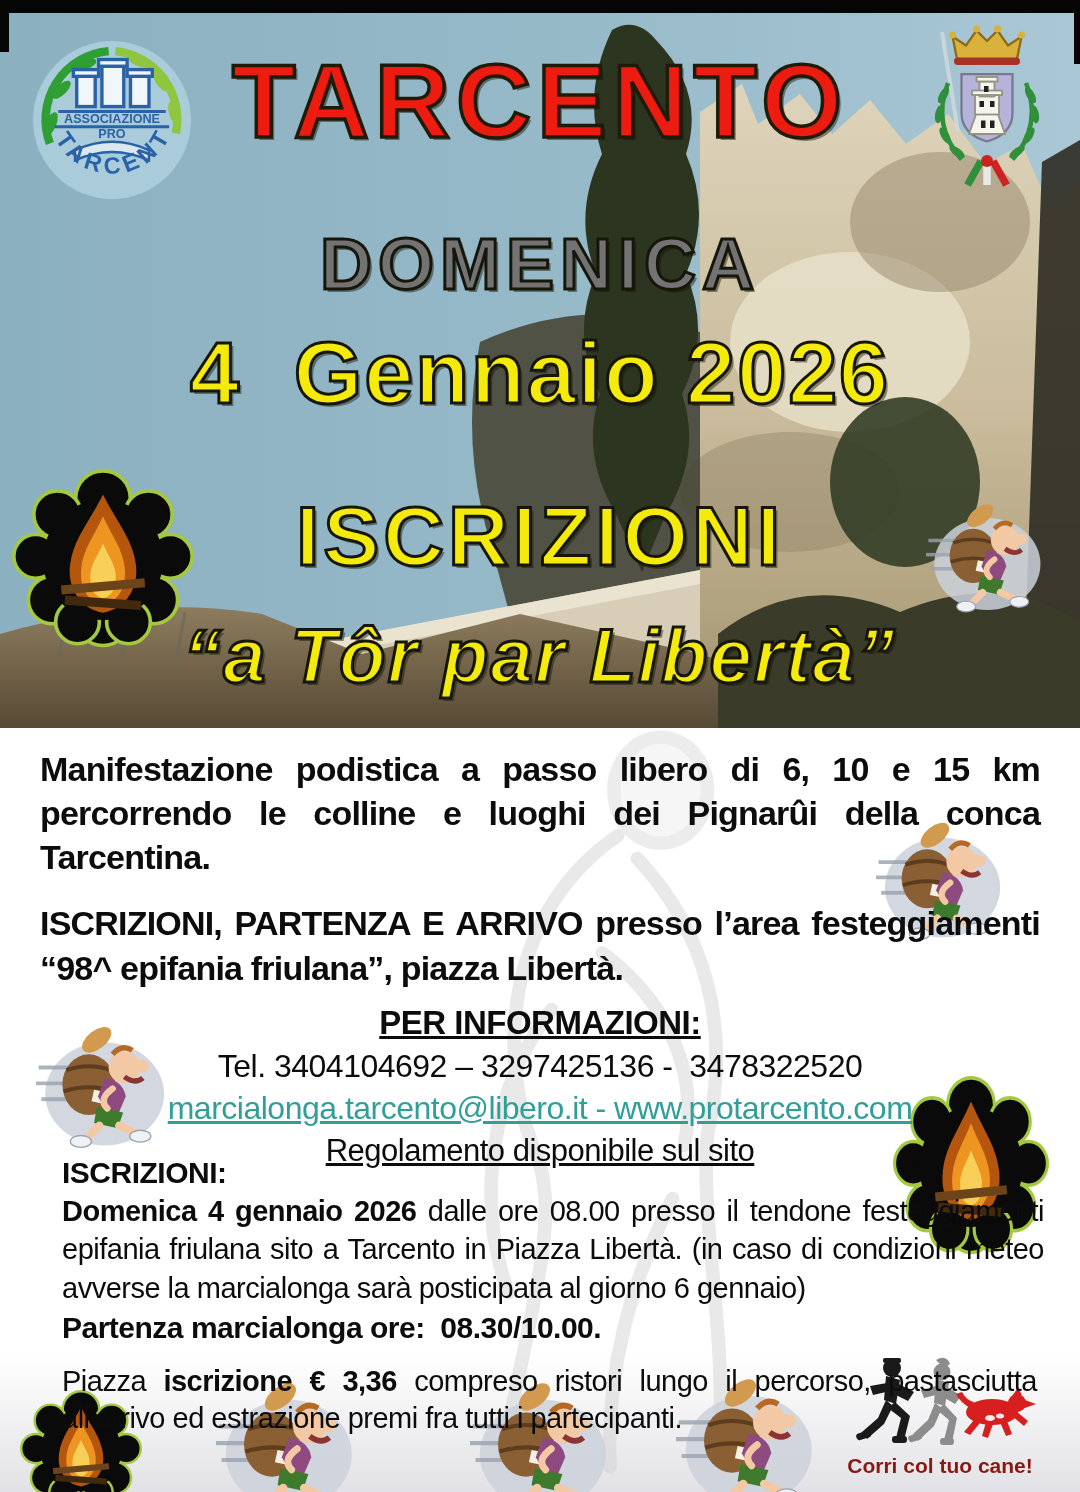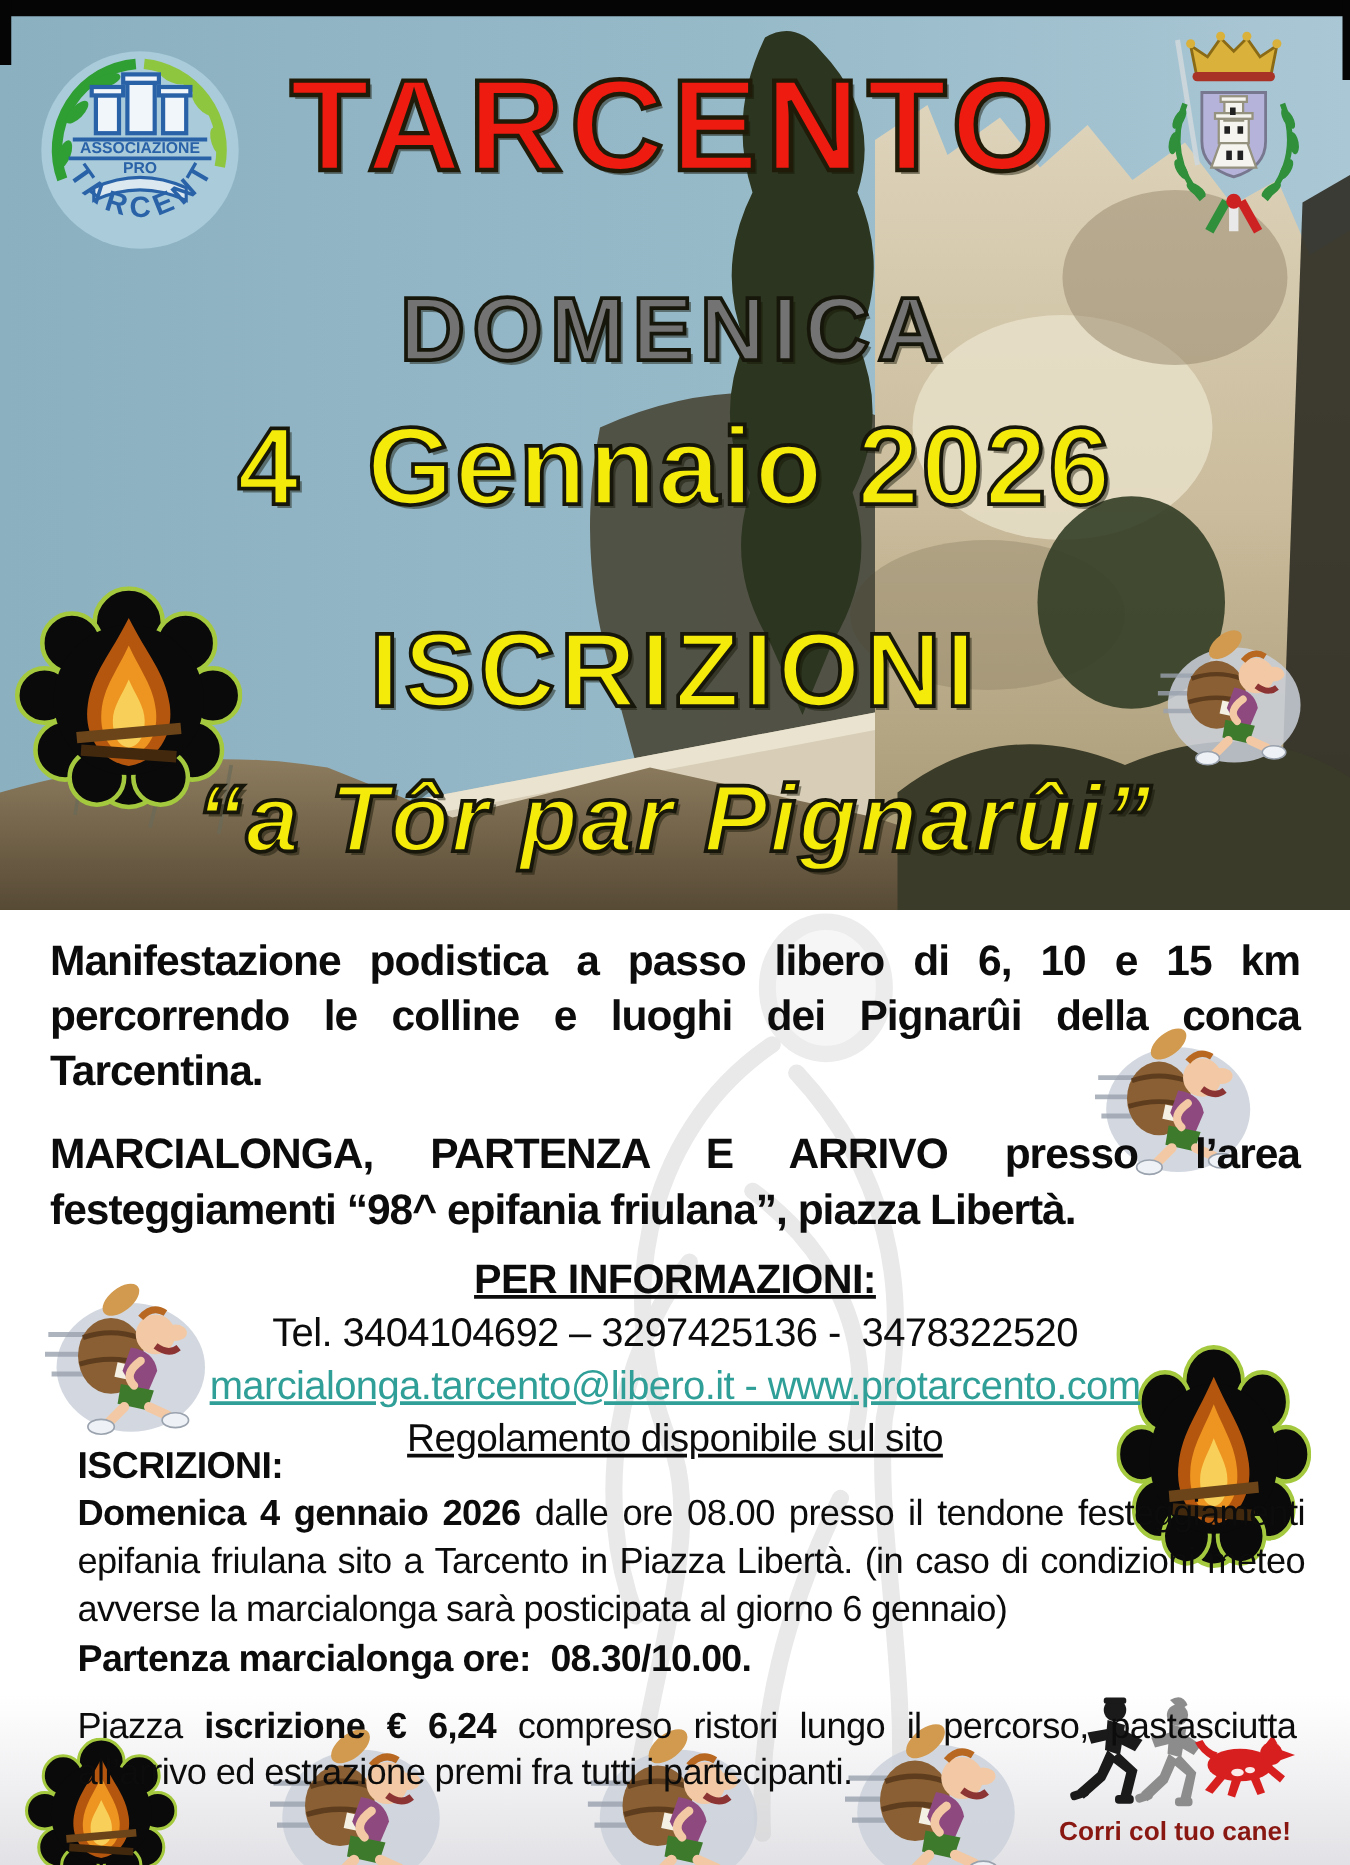--- a/index.html
+++ b/index.html
@@ -258,21 +258,21 @@
           <line x1="175" y1="655" x2="185" y2="600"></line>
       </g>
       <line x1="942" y1="20" x2="958" y2="120" stroke="#cfd8dc" stroke-width="4" opacity=".9"></line>
     </svg>
   </div>
 
   <div class="headline t-tarcento outl">TARCENTO</div>
   <div class="headline t-domenica outl">DOMENICA</div>
   <div class="headline t-date outl">4  Gennaio 2026</div>
   <div class="headline t-marcia outl">ISCRIZIONI</div>
-  <div class="headline t-sub outl">“a Tôr par Pignarûi”</div>
+  <div class="headline t-sub outl">“a Tôr par Libertà”</div>
 
   <div class="deco" style="left:28px;top:36px;width:168px;height:168px;">
     <svg>
         <use href="#sym-prologo"></use>
       </svg>
   </div>
   <div class="deco" style="left:912px;top:20px;width:150px;height:180px;">
     <svg viewBox="0 0 100 120">
         <use href="#sym-arms"></use>
       </svg>
@@ -297,34 +297,34 @@
       <path d="M196 120 C230 146 246 184 238 222"></path>
       <path d="M170 150 C140 190 130 250 148 300"></path>
       <path d="M232 250 C210 296 198 342 200 392"></path>
     </g>
   </svg>
 
   <div class="bottom-fade"></div>
 
   <div class="copy p-intro">Manifestazione podistica a passo libero di 6, 10 e 15 km percorrendo le colline e luoghi dei Pignarûi della conca Tarcentina.</div>
 
-  <div class="copy p-meeting"><span class="b">MARCIALONGA, PARTENZA E ARRIVO</span><span> presso l’area festeggiamenti “98^ epifania friulana”, piazza Libertà.</span></div>
+  <div class="copy p-meeting"><span class="b">ISCRIZIONI, PARTENZA E ARRIVO</span><span> presso l’area festeggiamenti “98^ epifania friulana”, piazza Libertà.</span></div>
 
   <div class="copy info-block">
     <div class="info-heading">PER INFORMAZIONI:</div>
     <div class="info-phones">Tel. 3404104692 – 3297425136 -  3478322520</div>
     <div class="info-links">marcialonga.tarcento@libero.it - www.protarcento.com</div>
     <div class="info-rules">Regolamento disponibile sul sito</div>
   </div>
 
   <div class="copy reg-block">
     <div class="reg-heading">ISCRIZIONI:</div>
     <div class="reg-when"><span class="b">Domenica 4 gennaio 2026</span><span> dalle ore 08.00 presso il tendone festeggiamenti epifania friulana sito a Tarcento in Piazza Libertà. (in caso di condizioni meteo avverse la marcialonga sarà posticipata al giorno 6 gennaio)</span></div>
     <div class="reg-start">Partenza marcialonga ore:  08.30/10.00.</div>
-    <div class="reg-cost"><span>Piazza </span><span class="b">iscrizione € 6,24</span><span> compreso ristori lungo il percorso, pastasciutta all’arrivo ed estrazione premi fra tutti i partecipanti.</span></div>
+    <div class="reg-cost"><span>Piazza </span><span class="b">iscrizione € 3,36</span><span> compreso ristori lungo il percorso, pastasciutta all’arrivo ed estrazione premi fra tutti i partecipanti.</span></div>
   </div>
 
   <div class="deco" style="left:876px;top:816px;width:128px;height:128px;">
     <svg viewBox="0 0 100 100">
         <use href="#sym-runner"></use>
       </svg>
   </div>
   <div class="deco" style="left:36px;top:1020px;width:132px;height:132px;">
     <svg viewBox="0 0 100 100">
         <use href="#sym-runner"></use>

